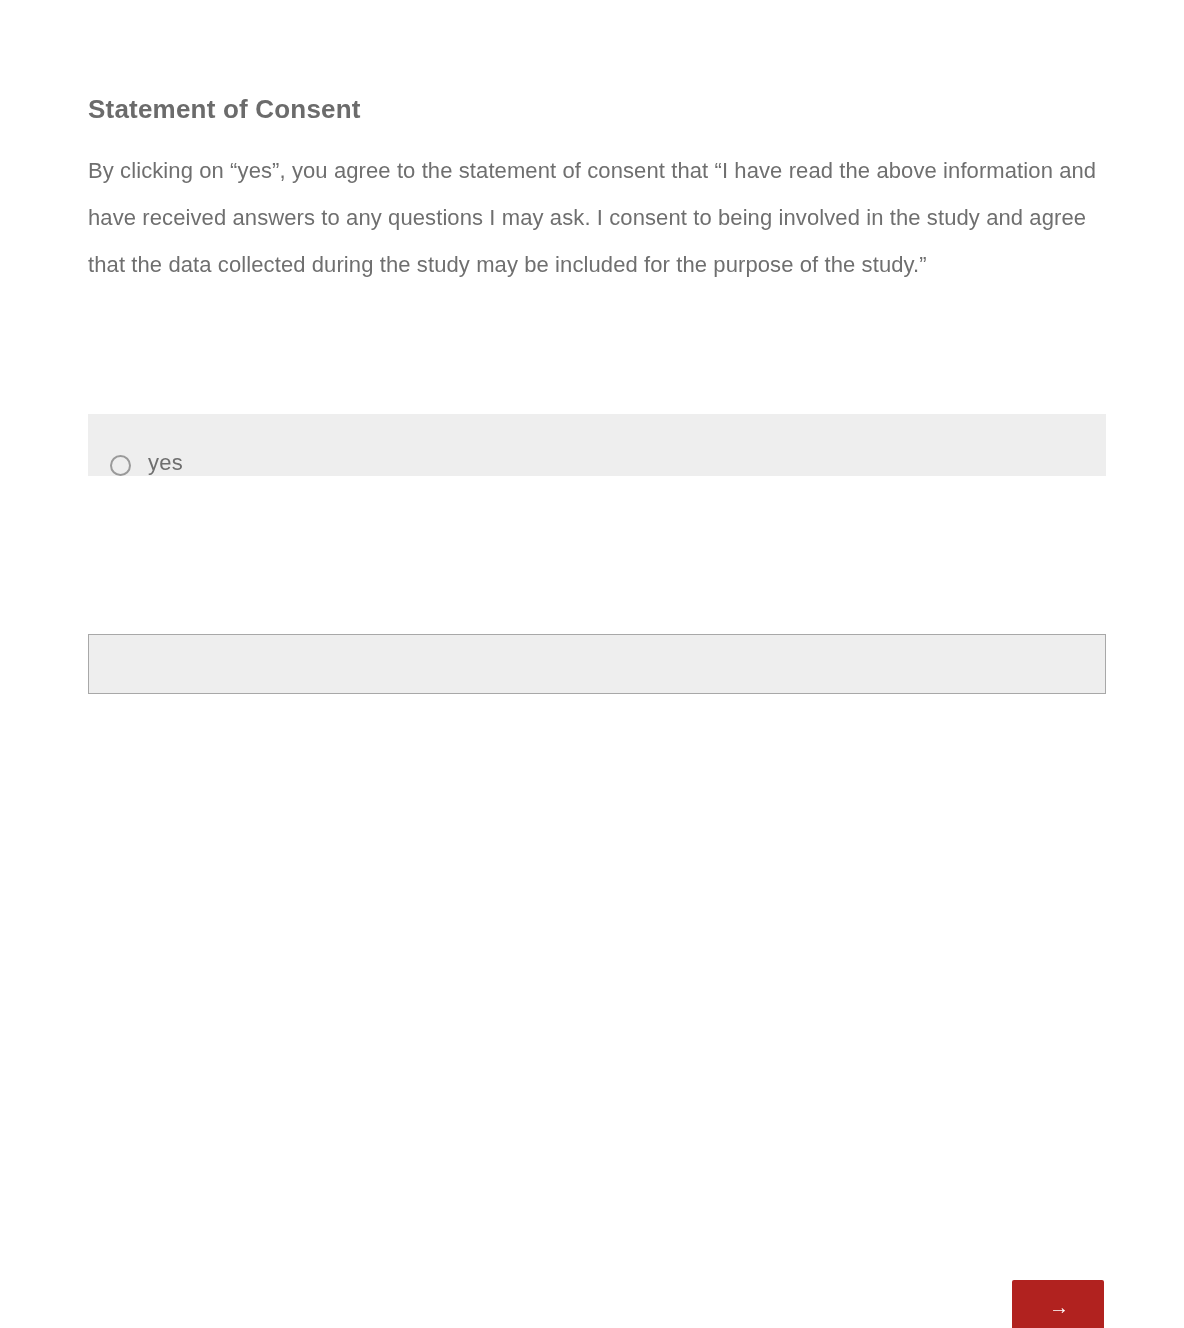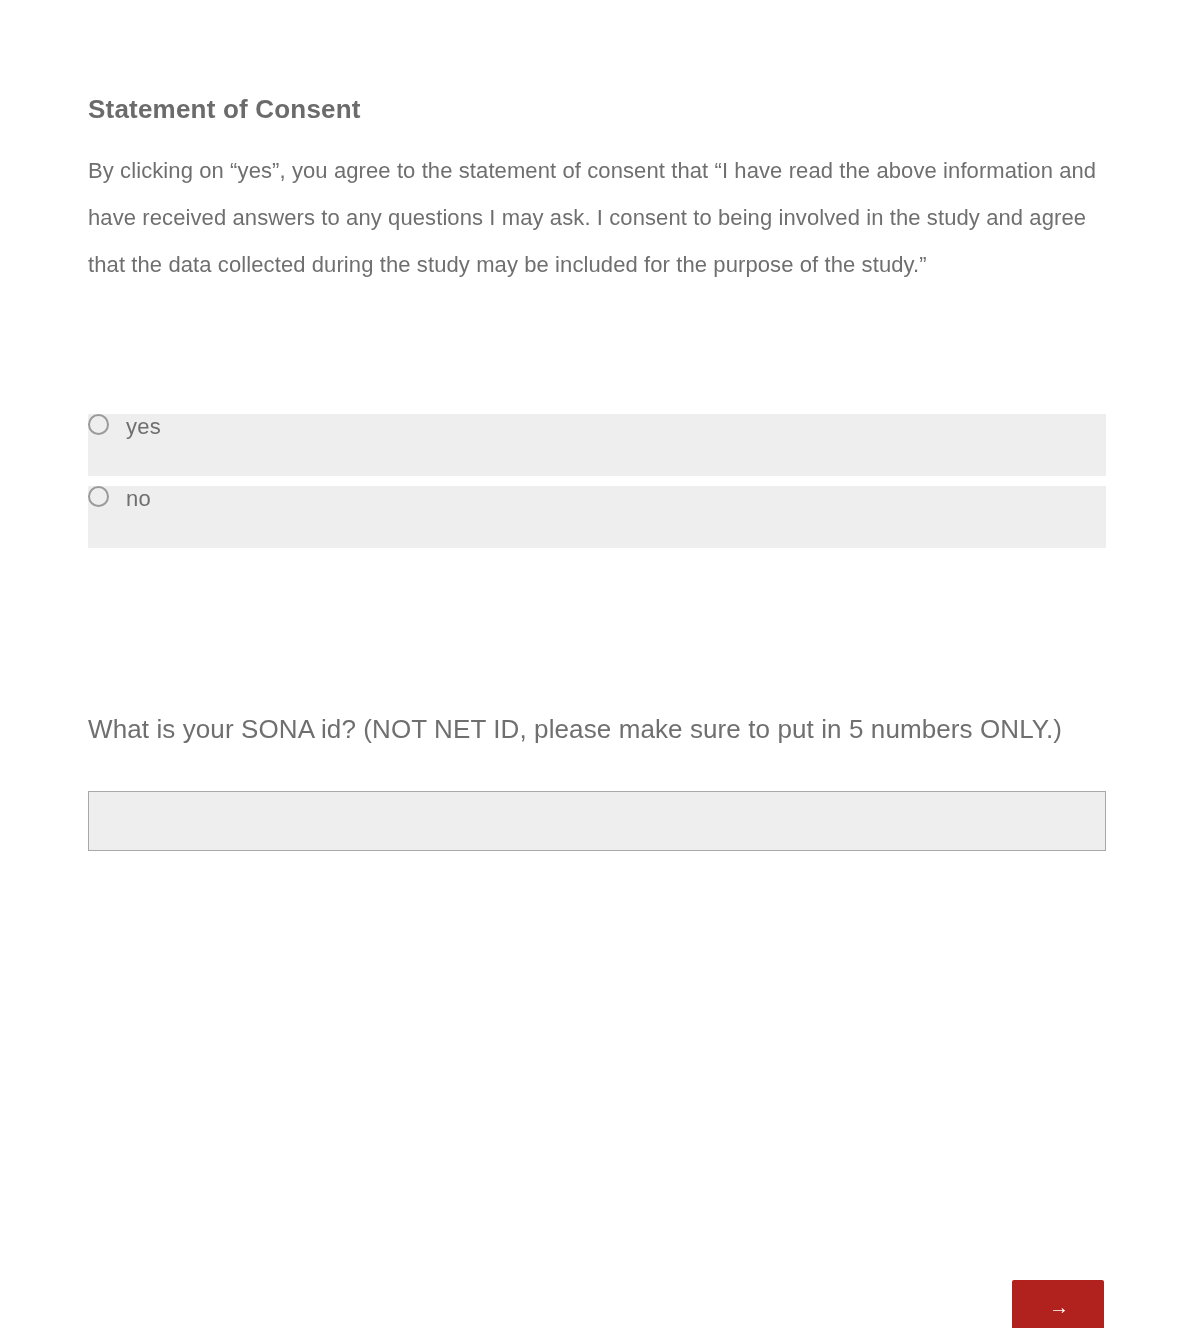--- a/index.html
+++ b/index.html
@@ -39,21 +39,22 @@
   .para-gap {
     height: 46px;
   }
   .options {
     margin-top: 58px;
   }
   .option-row {
     background: #eeeeee;
     height: 62px;
     display: flex;
-    align-items: flex-start;
+    align-items: flex-end;
+    padding-left: 22px;
     box-sizing: border-box;
     margin-bottom: 10px;
     cursor: pointer;
   }
   .radio-circle {
     width: 21px;
     height: 21px;
     border: 2px solid #9a9a9a;
     border-radius: 50%;
     box-sizing: border-box;
@@ -120,28 +121,23 @@
   <p class="body-text">By clicking on “yes”, you agree to the statement of consent that “I have read the above information and have received answers to any questions I may ask. I consent to being involved in the study and agree that the data collected during the study may be included for the purpose of the study.”</p>
 
   <div class="para-gap"></div>
 
 
   <div class="options">
     <div class="option-row">
       <span class="radio-circle"></span>
       <span class="option-label">yes</span>
     </div>
-    <div class="option-row">
-      <span class="radio-circle"></span>
-      <span class="option-label">no</span>
-    </div>
   </div>
 
   <div class="question-block">
-    <p class="question-text">What is your SONA id? (NOT NET ID, please make sure to put in 5 numbers ONLY.)</p>
     <input class="text-input" type="text" value="" style="">
   </div>
 
   <button class="next-button">
     <span class="arrow">→</span>
   </button>
 
 </div>
 
 </body></html>

